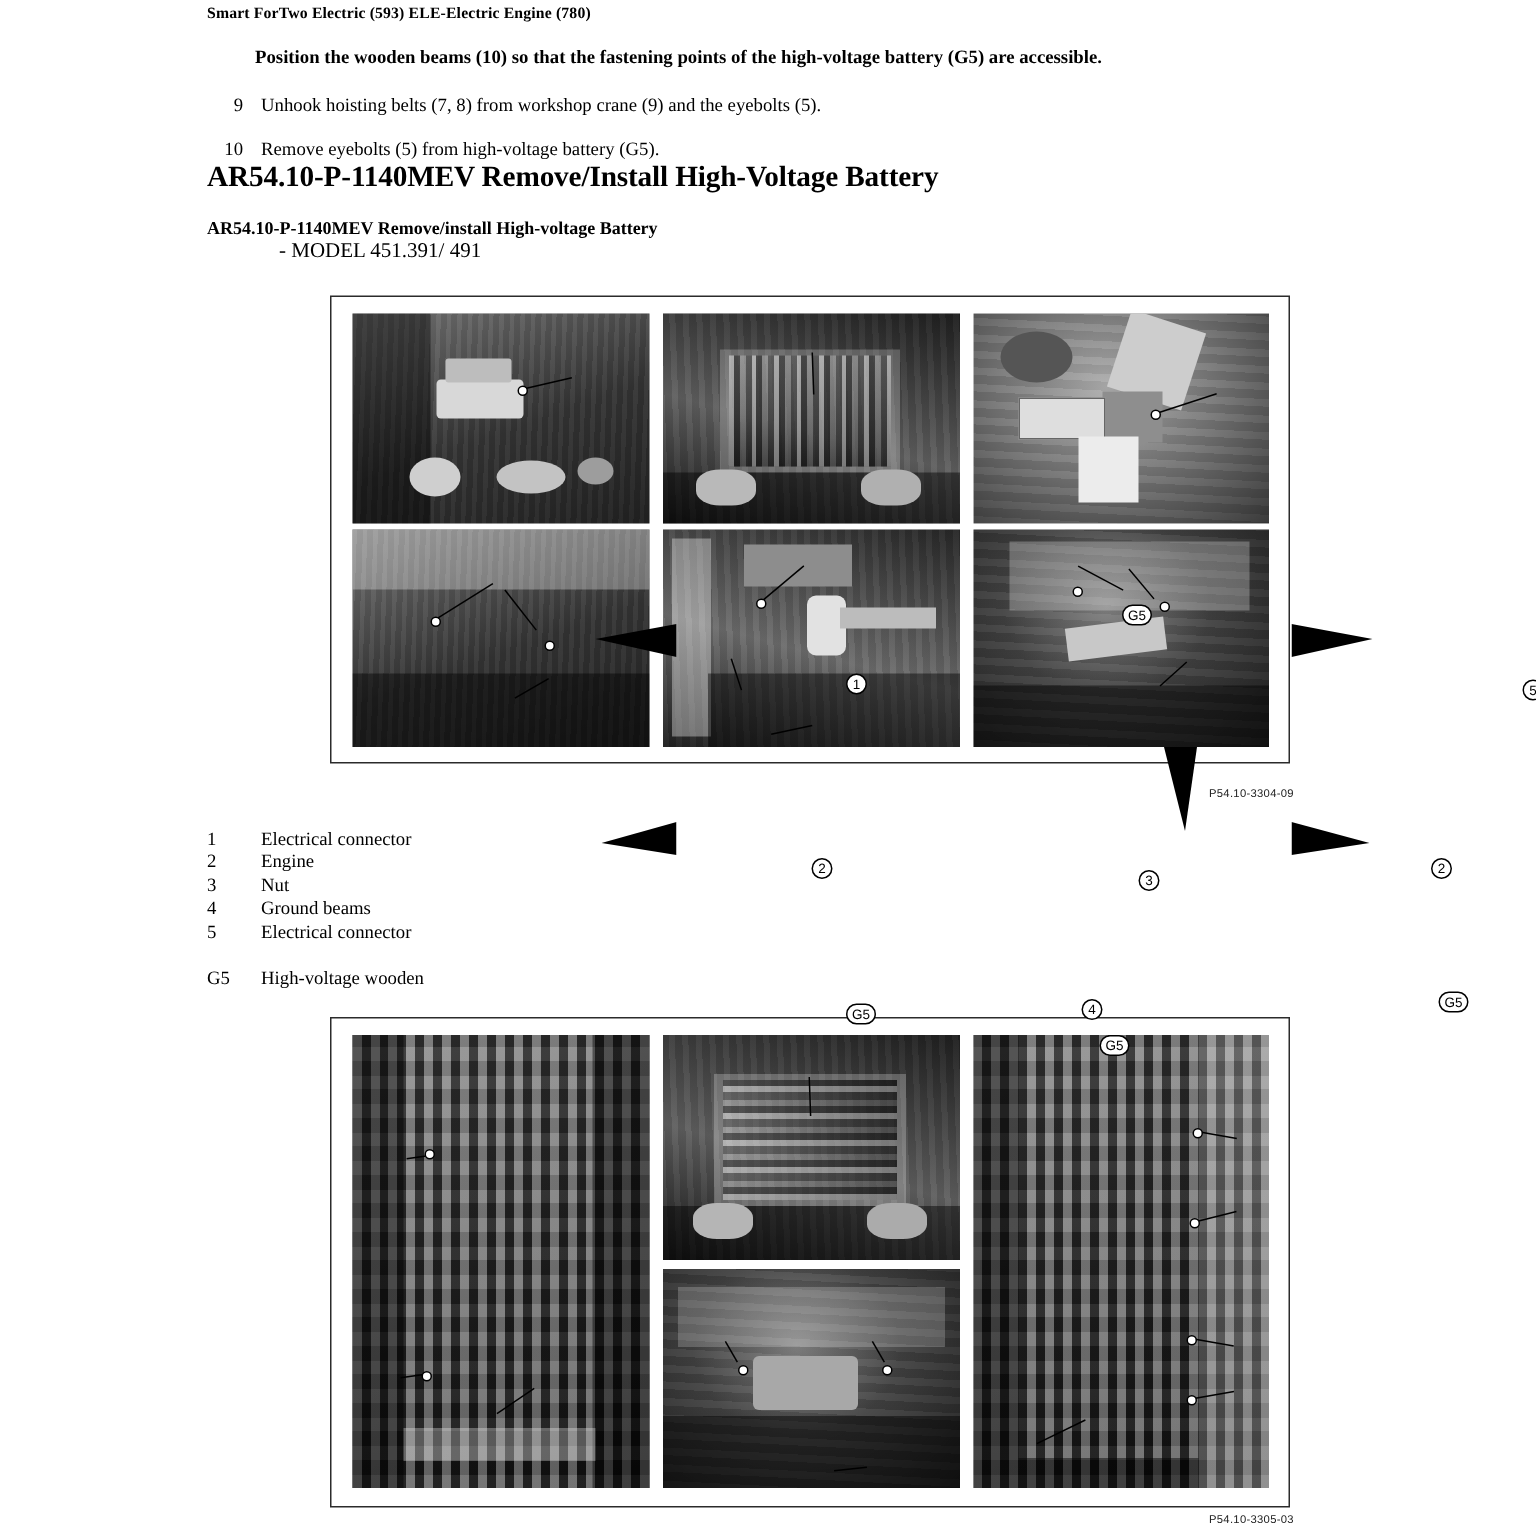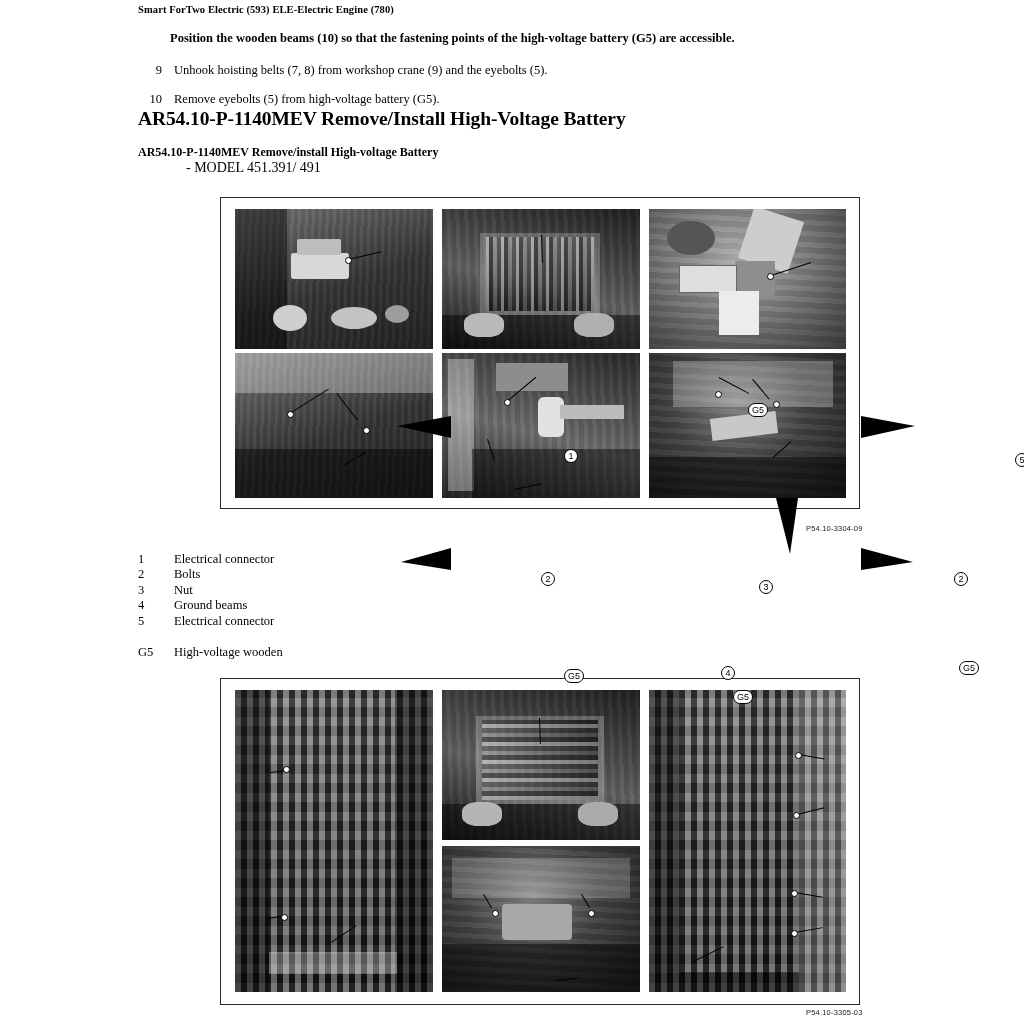--- a/index.html
+++ b/index.html
@@ -359,21 +359,21 @@
     <div class="callout" style="left:738px; top:463px;">G5</div>
 
   </div>
   <div class="fig-caption cap1">P54.10-3304-09</div>
 
   <div class="legend">
     <div class="row">
       <span class="k">1</span><span>Electrical connector</span>
     </div>
     <div class="row">
-      <span class="k">2</span><span>Bolts</span>
+      <span class="k">2</span><span>Engine</span>
     </div>
     <div class="row">
       <span class="k">3</span><span>Nut</span>
     </div>
     <div class="row">
       <span class="k">4</span><span>Ground beams</span>
     </div>
     <div class="row">
       <span class="k">5</span><span>Electrical connector</span>
     </div>

